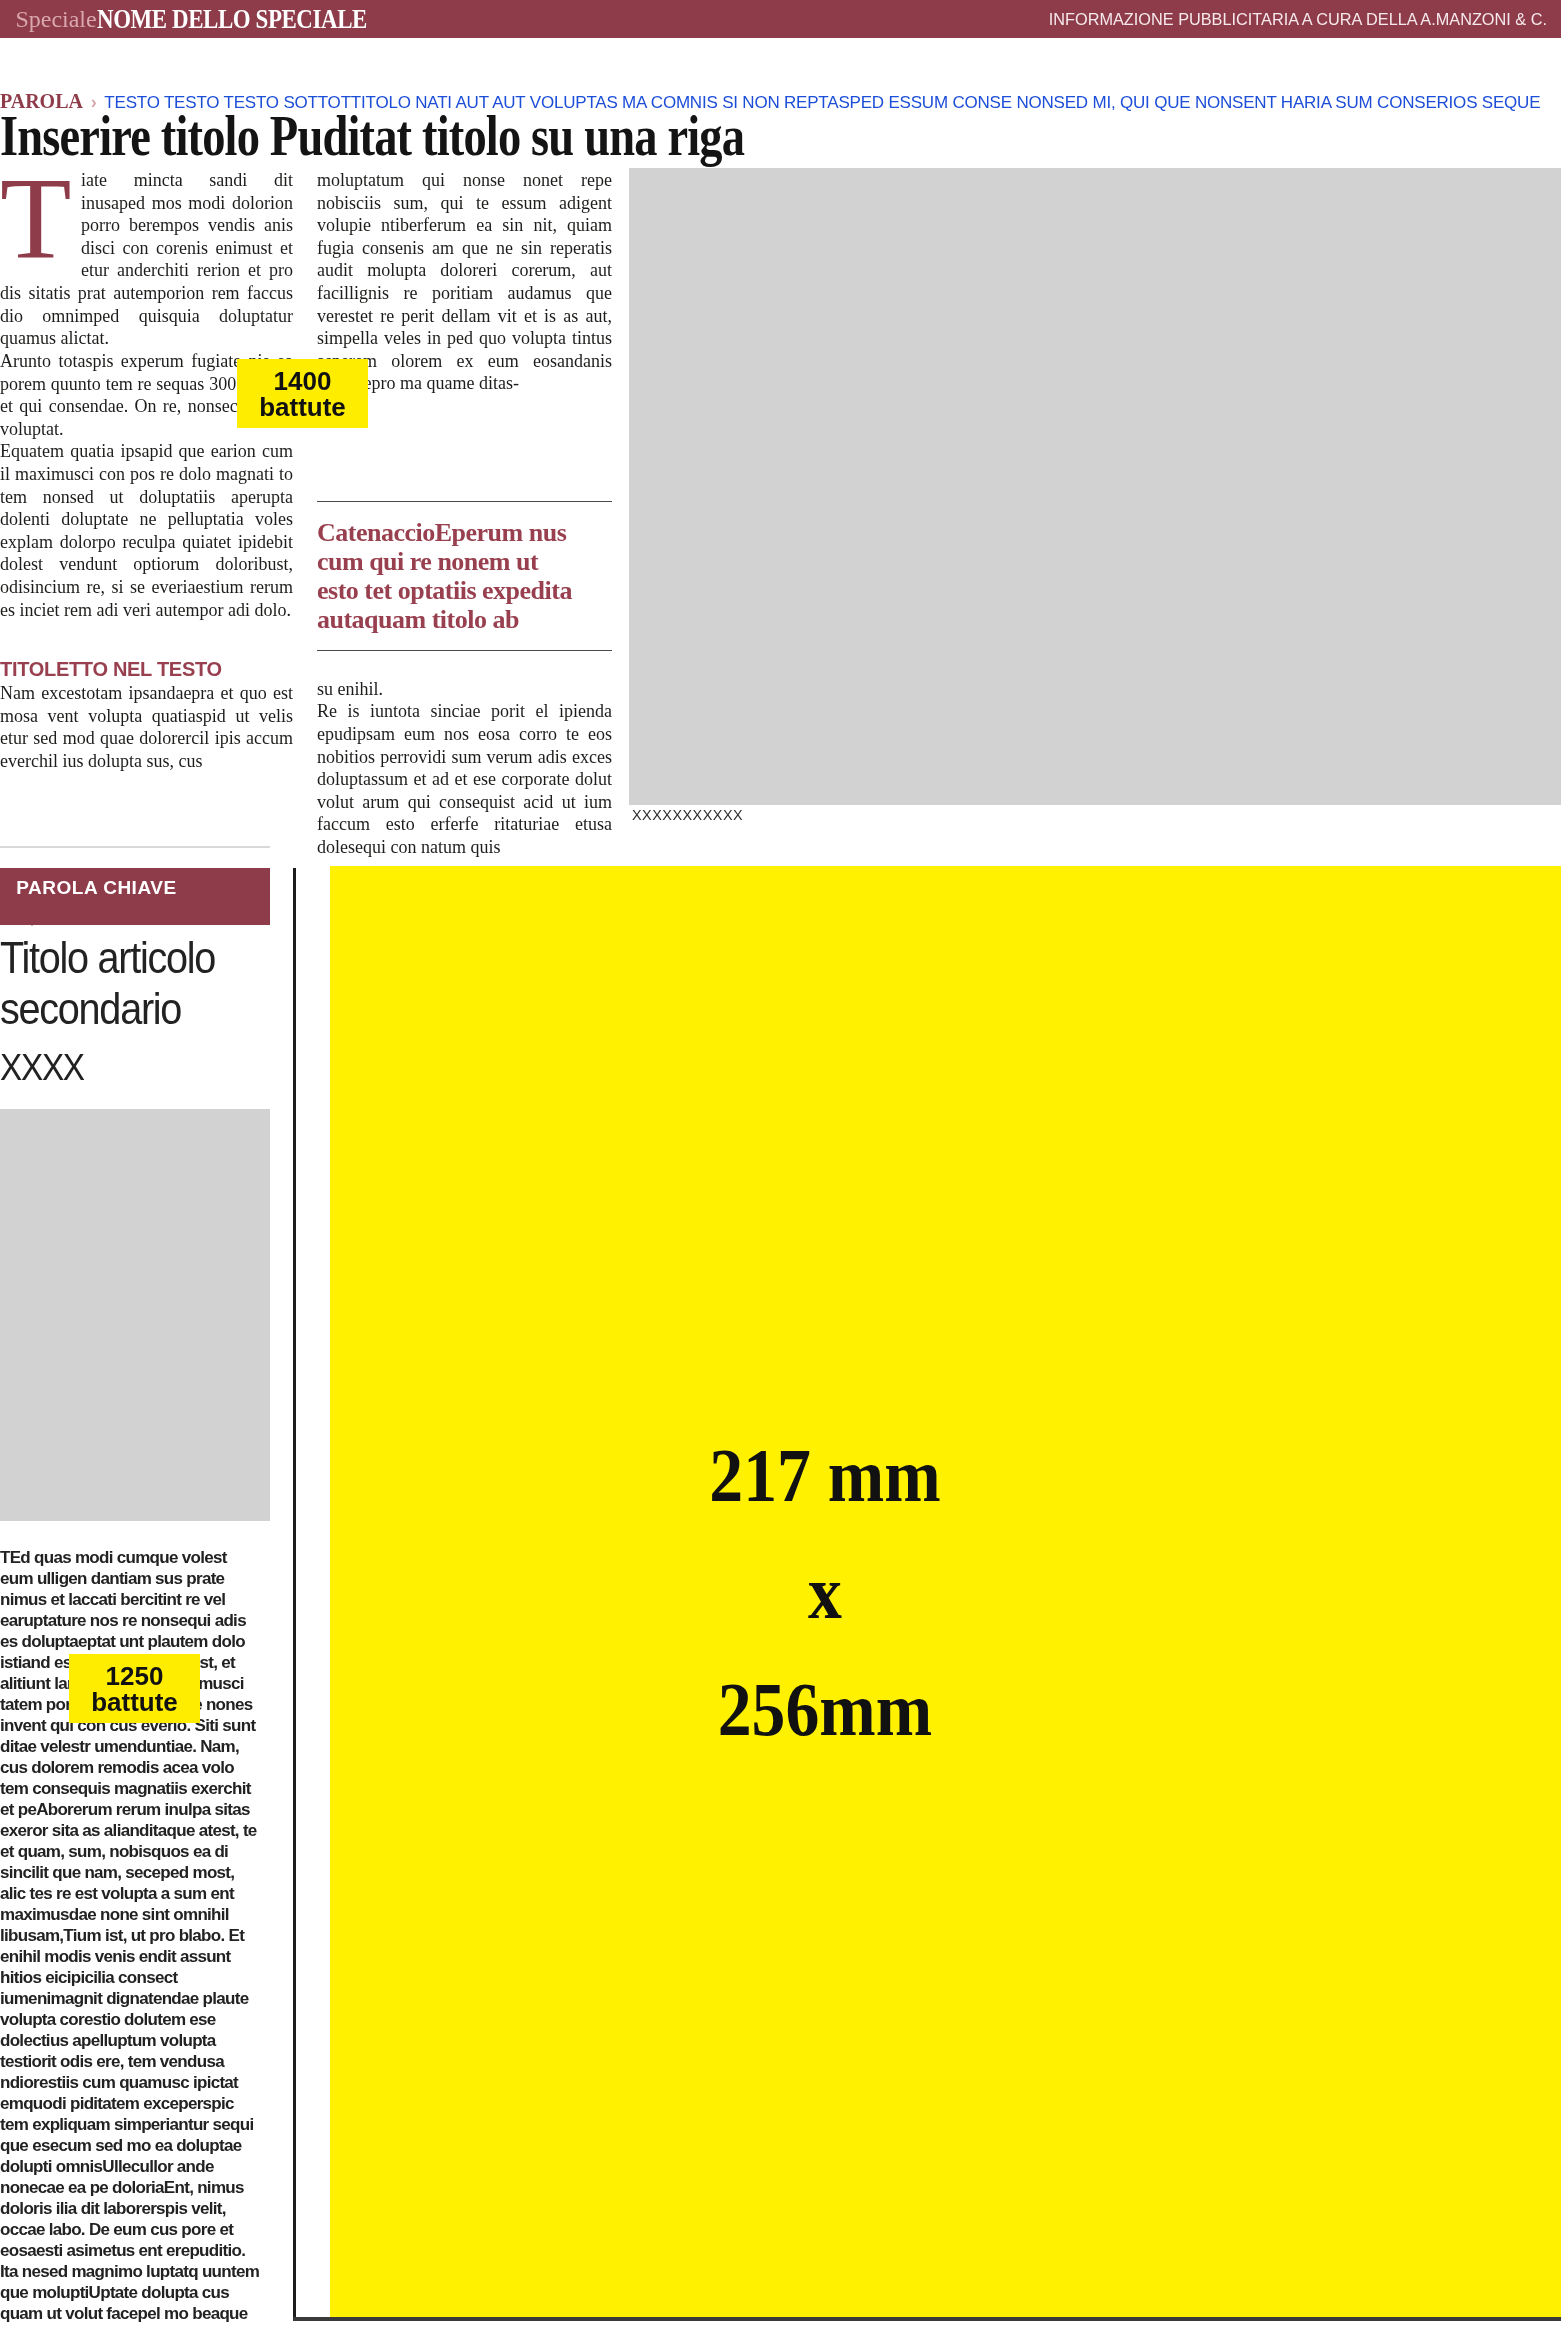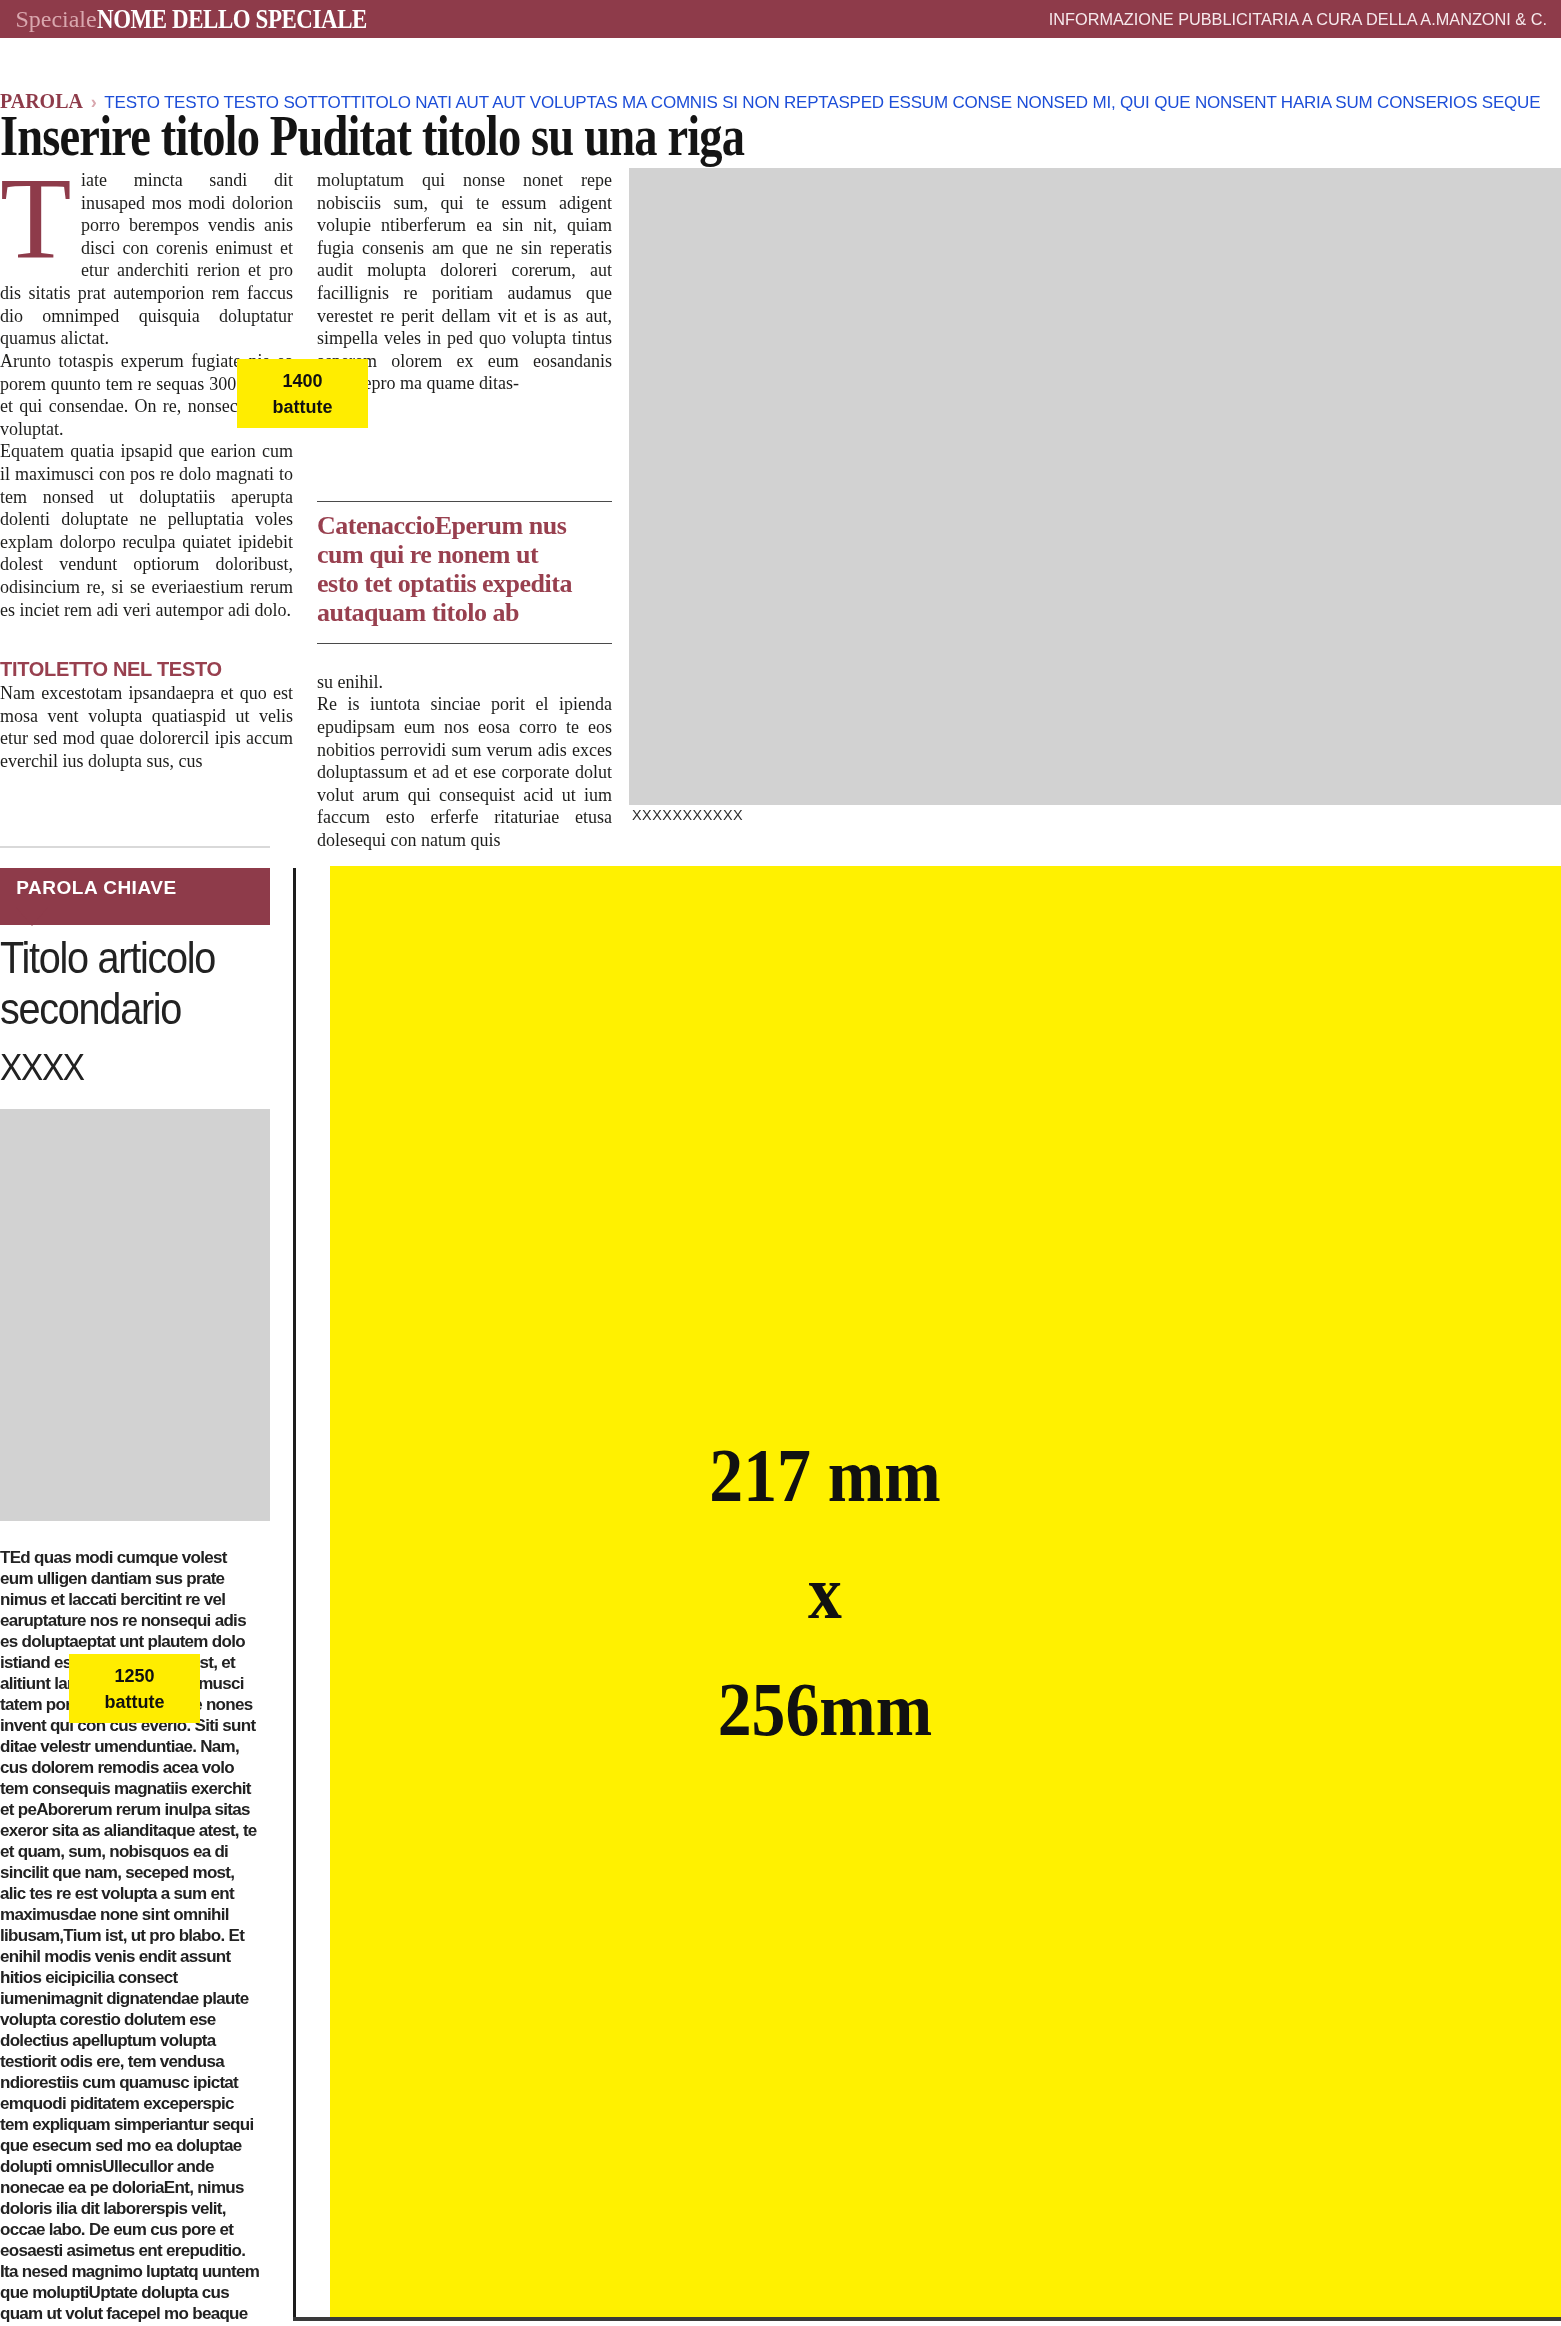--- a/index.html
+++ b/index.html
@@ -33,34 +33,34 @@
   .col2{left:317px;width:295px;}
   .dropcap{float:left;font-family:"Liberation Serif",serif;font-size:117px;line-height:88px;
            color:#8e3b4a;margin:5.8px 9.6px 0 0;}
   .p-min1{min-height:181px;}
   .p-min2{min-height:90px;}
   .p-min3{min-height:204px;}
   .titoletto{font-family:"Liberation Sans",sans-serif;font-weight:bold;font-size:20px;
              color:#98404f;margin-top:13.4px !important;margin-bottom:1.9px !important;text-align:left;letter-spacing:-0.3px;}
   .c2p1{min-height:317px;}
   .rule{height:0;border-top:1.9px solid #4a4a4a;margin:15.4px 0 0 0;}
-  .catenaccio{margin-top:9px;font-family:"Liberation Serif",serif;font-weight:bold;
+  .catenaccio{margin-top:16px;font-family:"Liberation Serif",serif;font-weight:bold;
               font-size:26px;line-height:29px;color:#98404f;text-align:left;letter-spacing:-0.5px;}
   .catenaccio span{display:block;}
   .c2p2{margin-top:27px !important;}
 
   
   .photo-main{position:absolute;left:629px;top:168px;width:932px;height:637px;background:#d2d2d2;}
   .photo-caption{position:absolute;left:632px;top:807px;font-family:"Liberation Sans",sans-serif;
                  font-size:14.4px;color:#2e2e2e;letter-spacing:0.5px;}
 
   
   .badge{position:absolute;background:#ffed00;z-index:6;display:flex;flex-direction:column;
          align-items:center;justify-content:center;font-family:"Liberation Sans",sans-serif;
-         font-weight:bold;font-size:18px;line-height:26px;color:#111;}
+         font-weight:bold;font-size:26px;line-height:26px;color:#111;}
   .badge-1400{left:237px;top:359px;width:131px;height:69px;}
   .badge-1250{left:69px;top:1654px;width:131px;height:69px;}
 
   
   .section-rule{position:absolute;left:0;top:846px;width:270px;height:1.9px;background:#d9d9d9;}
   .keyword-tag{position:absolute;left:0;top:868px;width:270px;height:57px;background:#8e3b4a;}
   .keyword-tag-label{font-family:"Liberation Sans",sans-serif;font-weight:bold;font-size:19px;
                      color:#ffffff;line-height:39px;padding-left:16.3px;letter-spacing:0.5px;}
   .keyword-tag-pointer{position:absolute;left:16.3px;top:907px;width:0;height:0;
                        border-left:16.3px solid transparent;border-right:16.3px solid transparent;

